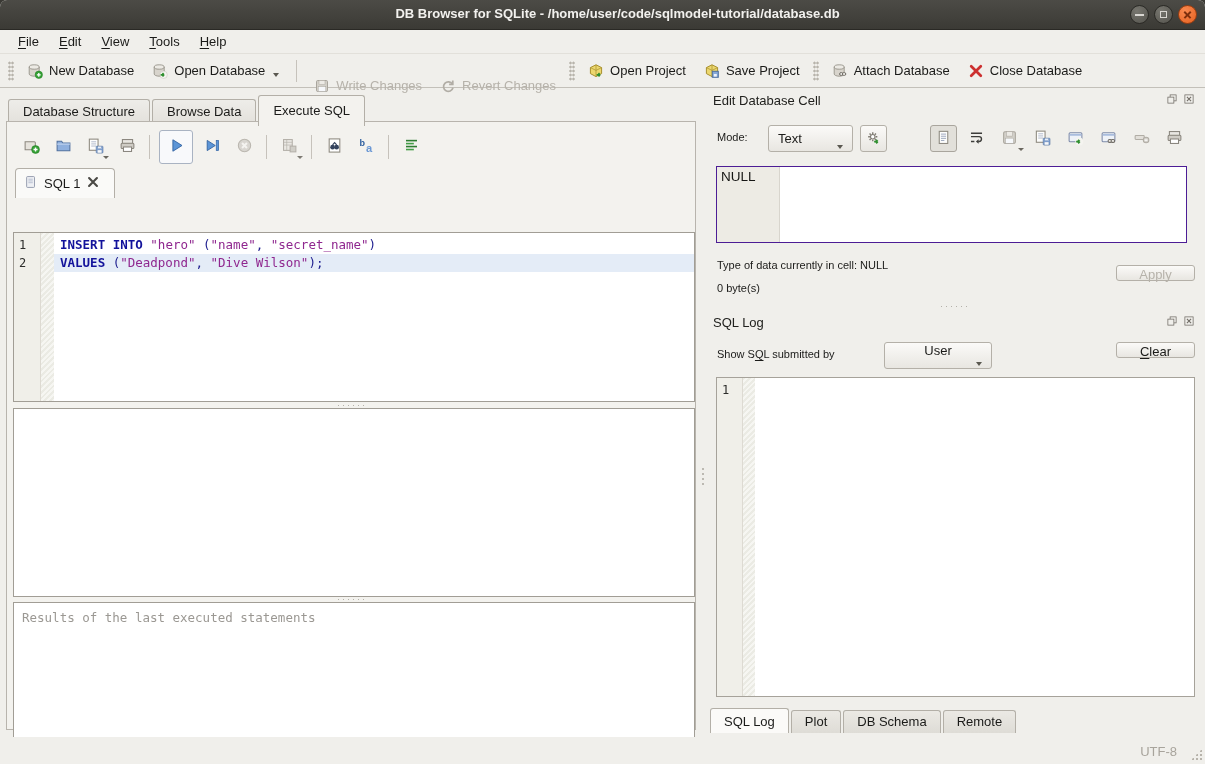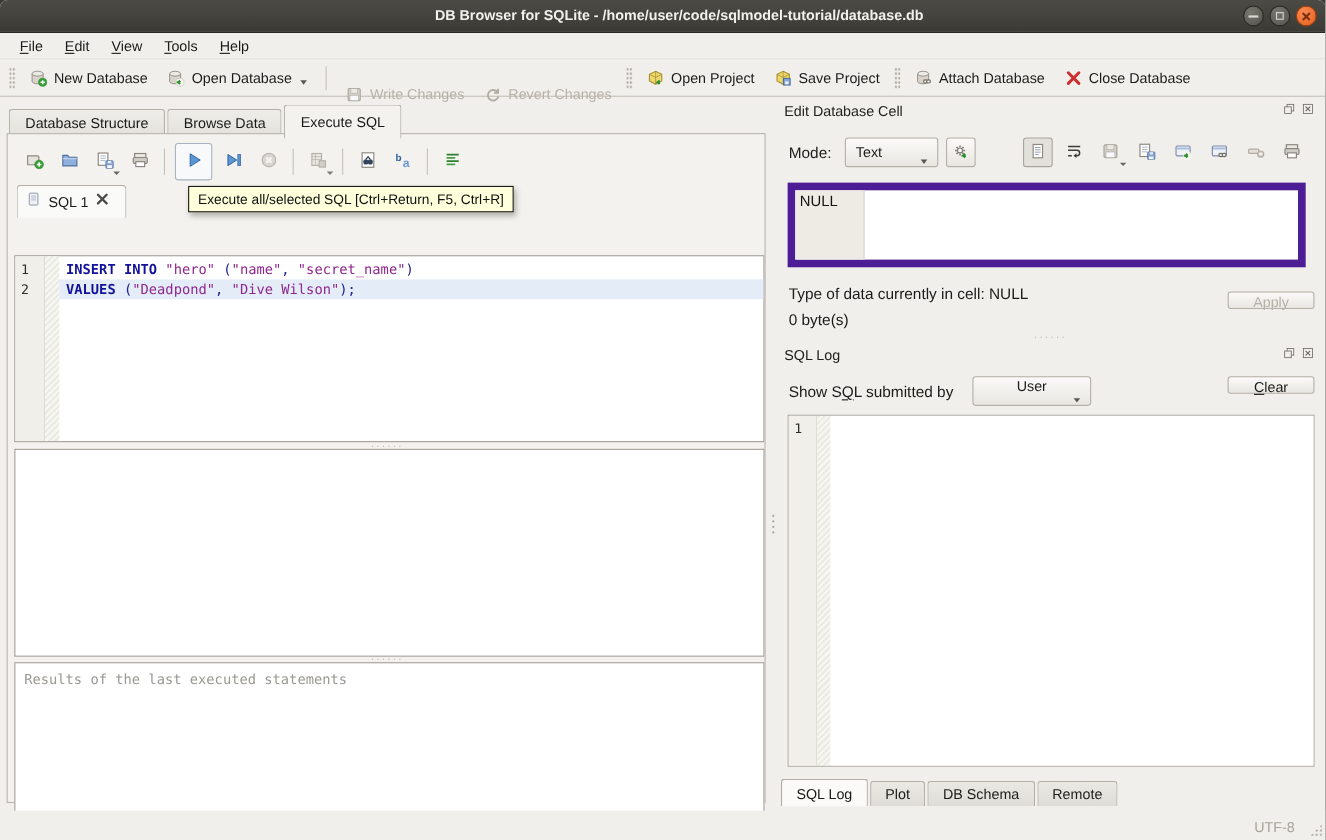--- a/index.html
+++ b/index.html
@@ -97,39 +97,39 @@
   .hsplit{position:absolute;color:#aba79f;font-size:9px;letter-spacing:2px;height:5px;line-height:4px;}
   .vsplit{position:absolute;width:5px;display:flex;flex-direction:column;gap:3px;align-items:center;}
   .vsplit i{width:2px;height:2px;background:#aba79f;border-radius:50%;}
 
   
   .dock-title{position:absolute;font-size:13px;color:#22221f;}
   .dock-icons{position:absolute;display:flex;gap:4px;}
   .dock-icons svg{width:12px;height:12px;}
   .dock-btn{background:transparent;border:none;padding:0;width:13px;height:13px;}
 
-  .field-label{position:absolute;font-size:14px;color:#1b1b19;}
+  .field-label{position:absolute;font-size:11px;color:#1b1b19;}
   .select{position:absolute;height:27px;background:linear-gradient(#fbfaf8,#e8e6e1);
     border:1px solid #b4b0a8;border-radius:3px;display:flex;align-items:center;
     box-sizing:border-box;padding:0 9px;font-size:13px;color:#1b1b19;justify-content:space-between;}
   .btn{position:absolute;height:16px;background:linear-gradient(#fbfaf8,#e8e6e1);
     border:1px solid #b4b0a8;border-radius:3px;font-family:"Liberation Sans",sans-serif;
     font-size:13px;color:#1b1b19;box-sizing:border-box;}
   .btn.disabled{color:#b6b2aa;}
   .btn .accel{text-decoration:underline;text-underline-offset:2px;}
 
   .tool-btn{width:27px;height:27px;display:flex;align-items:center;justify-content:center;
     background:transparent;border:none;position:relative;margin:0;}
   .tool-btn svg{width:17px;height:17px;}
   .tool-btn.framed{border:1px solid #b4b0a8;border-radius:3px;background:linear-gradient(#fbfaf8,#e8e6e1);}
   .tool-btn.pressed{border:1px solid #a9a59d;border-radius:3px;background:#e2e0da;}
   #cell-toolbar{position:absolute;left:930px;top:37px;display:flex;gap:6px;}
 
   #cell-editor{position:absolute;left:716px;top:78px;width:471px;height:77px;background:#fff;
-    border:7px solid #4c1d95;box-sizing:border-box;}
+    border:1px solid #4c1d95;box-sizing:border-box;}
   #cell-strip{position:absolute;left:0;top:0;bottom:0;width:62px;background:#edebe4;border-right:1px solid #d8d5cd;}
   #cell-null{position:absolute;left:4px;top:2px;font-size:13.5px;color:#161614;}
 
   #log-editor{position:absolute;left:716px;top:289px;width:479px;height:320px;background:#fff;
     border:1px solid #a6a29a;box-sizing:border-box;display:flex;}
 
   
   #bottom-tabs{position:absolute;left:710px;top:620px;display:flex;align-items:flex-end;}
   .btab{font-size:13px;color:#1b1b19;background:linear-gradient(#ebe9e4,#deDCd6);
     background:linear-gradient(#ebe9e4,#dedcd6);border:1px solid #b3afa7;border-bottom:none;
@@ -360,21 +360,20 @@
           </div>
       </div>
       <div class="hsplit" style="left:330px;top:281px;">······</div>
       <div class="editor-frame" id="mid-pane"></div>
       <div class="hsplit" style="left:330px;top:475px;">······</div>
       <div class="editor-frame" id="bottom-pane">
         <span id="results-placeholder">Results of the last executed statements</span>
       </div>
     </div>
 
-    <div id="tooltip">Execute all/selected SQL [Ctrl+Return, F5, Ctrl+R]</div>
 
     <div class="vsplit" style="left:700px;top:380px;">
         <i></i>
         <i></i>
         <i></i>
         <i></i>
       </div>
 
     <div class="dock-title" style="left:713px;top:5px;">Edit Database Cell</div>
     <div class="dock-icons" style="right:10px;top:5px;">

